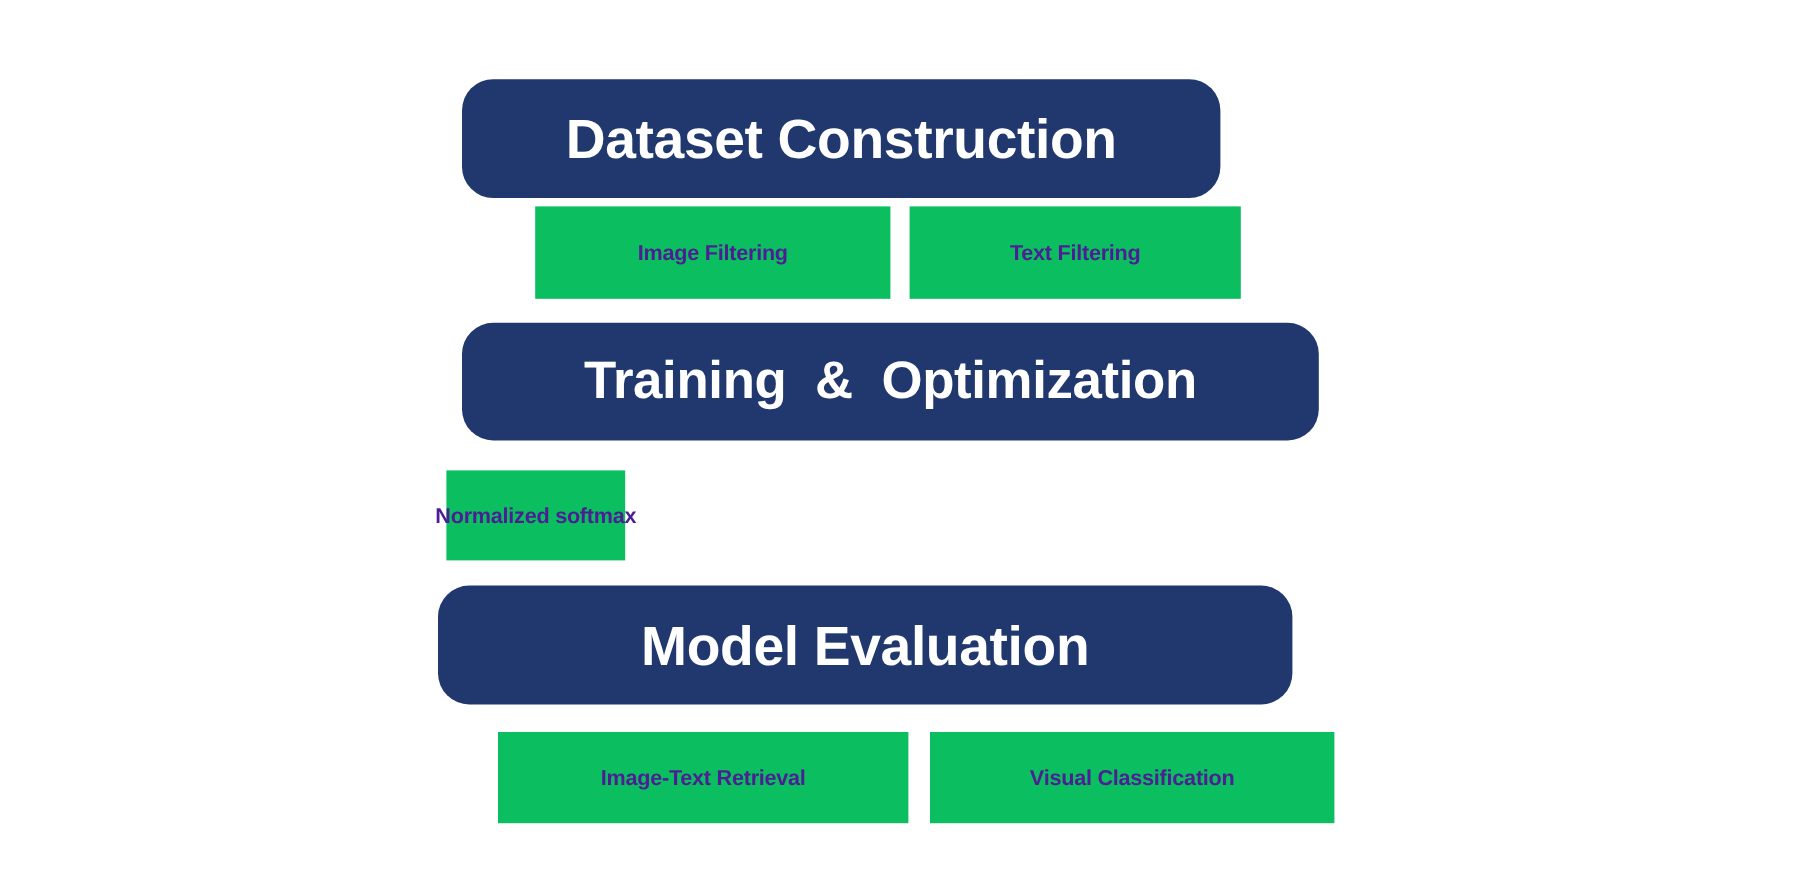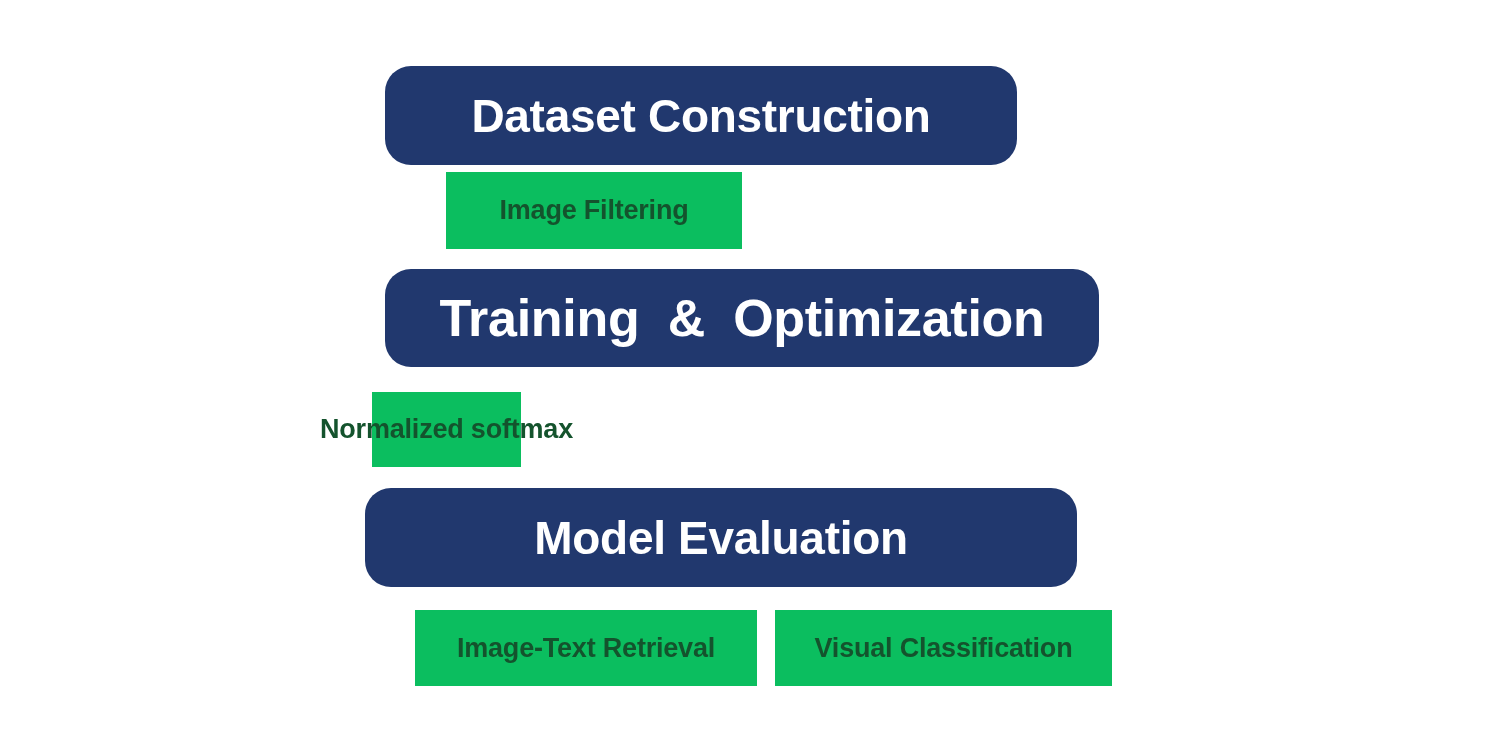--- a/index.html
+++ b/index.html
@@ -45,23 +45,23 @@
     gap: 16px;
   }
   .component {
     background: #0bbe5f;
     display: flex;
     align-items: center;
     justify-content: center;
     box-sizing: border-box;
   }
   .component-label {
-    color: #14532d;
+    color: #4c1d95;
     font-weight: bold;
-    font-size: 27px;
+    font-size: 18px;
     line-height: 1;
     white-space: nowrap;
     letter-spacing: -0.2px;
   }
 
   
   #stage-dataset-construction {
     left: 385px;
     top: 50px;
     width: 632px;
@@ -77,21 +77,21 @@
   #row-dataset-components .component:nth-child(1) { width: 296px; }
   #row-dataset-components .component:nth-child(2) { width: 276px; }
 
   
   #stage-training-optimization {
     left: 385px;
     top: 269px;
     width: 714px;
     height: 98px;
   }
-  #stage-training-optimization .stage-label { font-size: 52px; }
+  #stage-training-optimization .stage-label { font-size: 44px; }
 
   
   #row-training-components {
     left: 372px;
     top: 392px;
     height: 75px;
   }
   #row-training-components .component:nth-child(1) { width: 149px; }
   #row-training-components .component:nth-child(2) { width: 217px; }
   #row-training-components .component:nth-child(3) { width: 338px; }
@@ -120,20 +120,23 @@
 <div id="diagram">
 
   <div class="stage" id="stage-dataset-construction">
     <span class="stage-label">Dataset Construction</span>
   </div>
 
   <div class="component-row" id="row-dataset-components">
     <div class="component">
       <span class="component-label">Image Filtering</span>
     </div>
+    <div class="component">
+      <span class="component-label">Text Filtering</span>
+    </div>
   </div>
 
   <div class="stage" id="stage-training-optimization">
     <span class="stage-label">Training  &amp;  Optimization</span>
   </div>
 
   <div class="component-row" id="row-training-components">
     <div class="component">
       <span class="component-label">Normalized softmax</span>
     </div>

